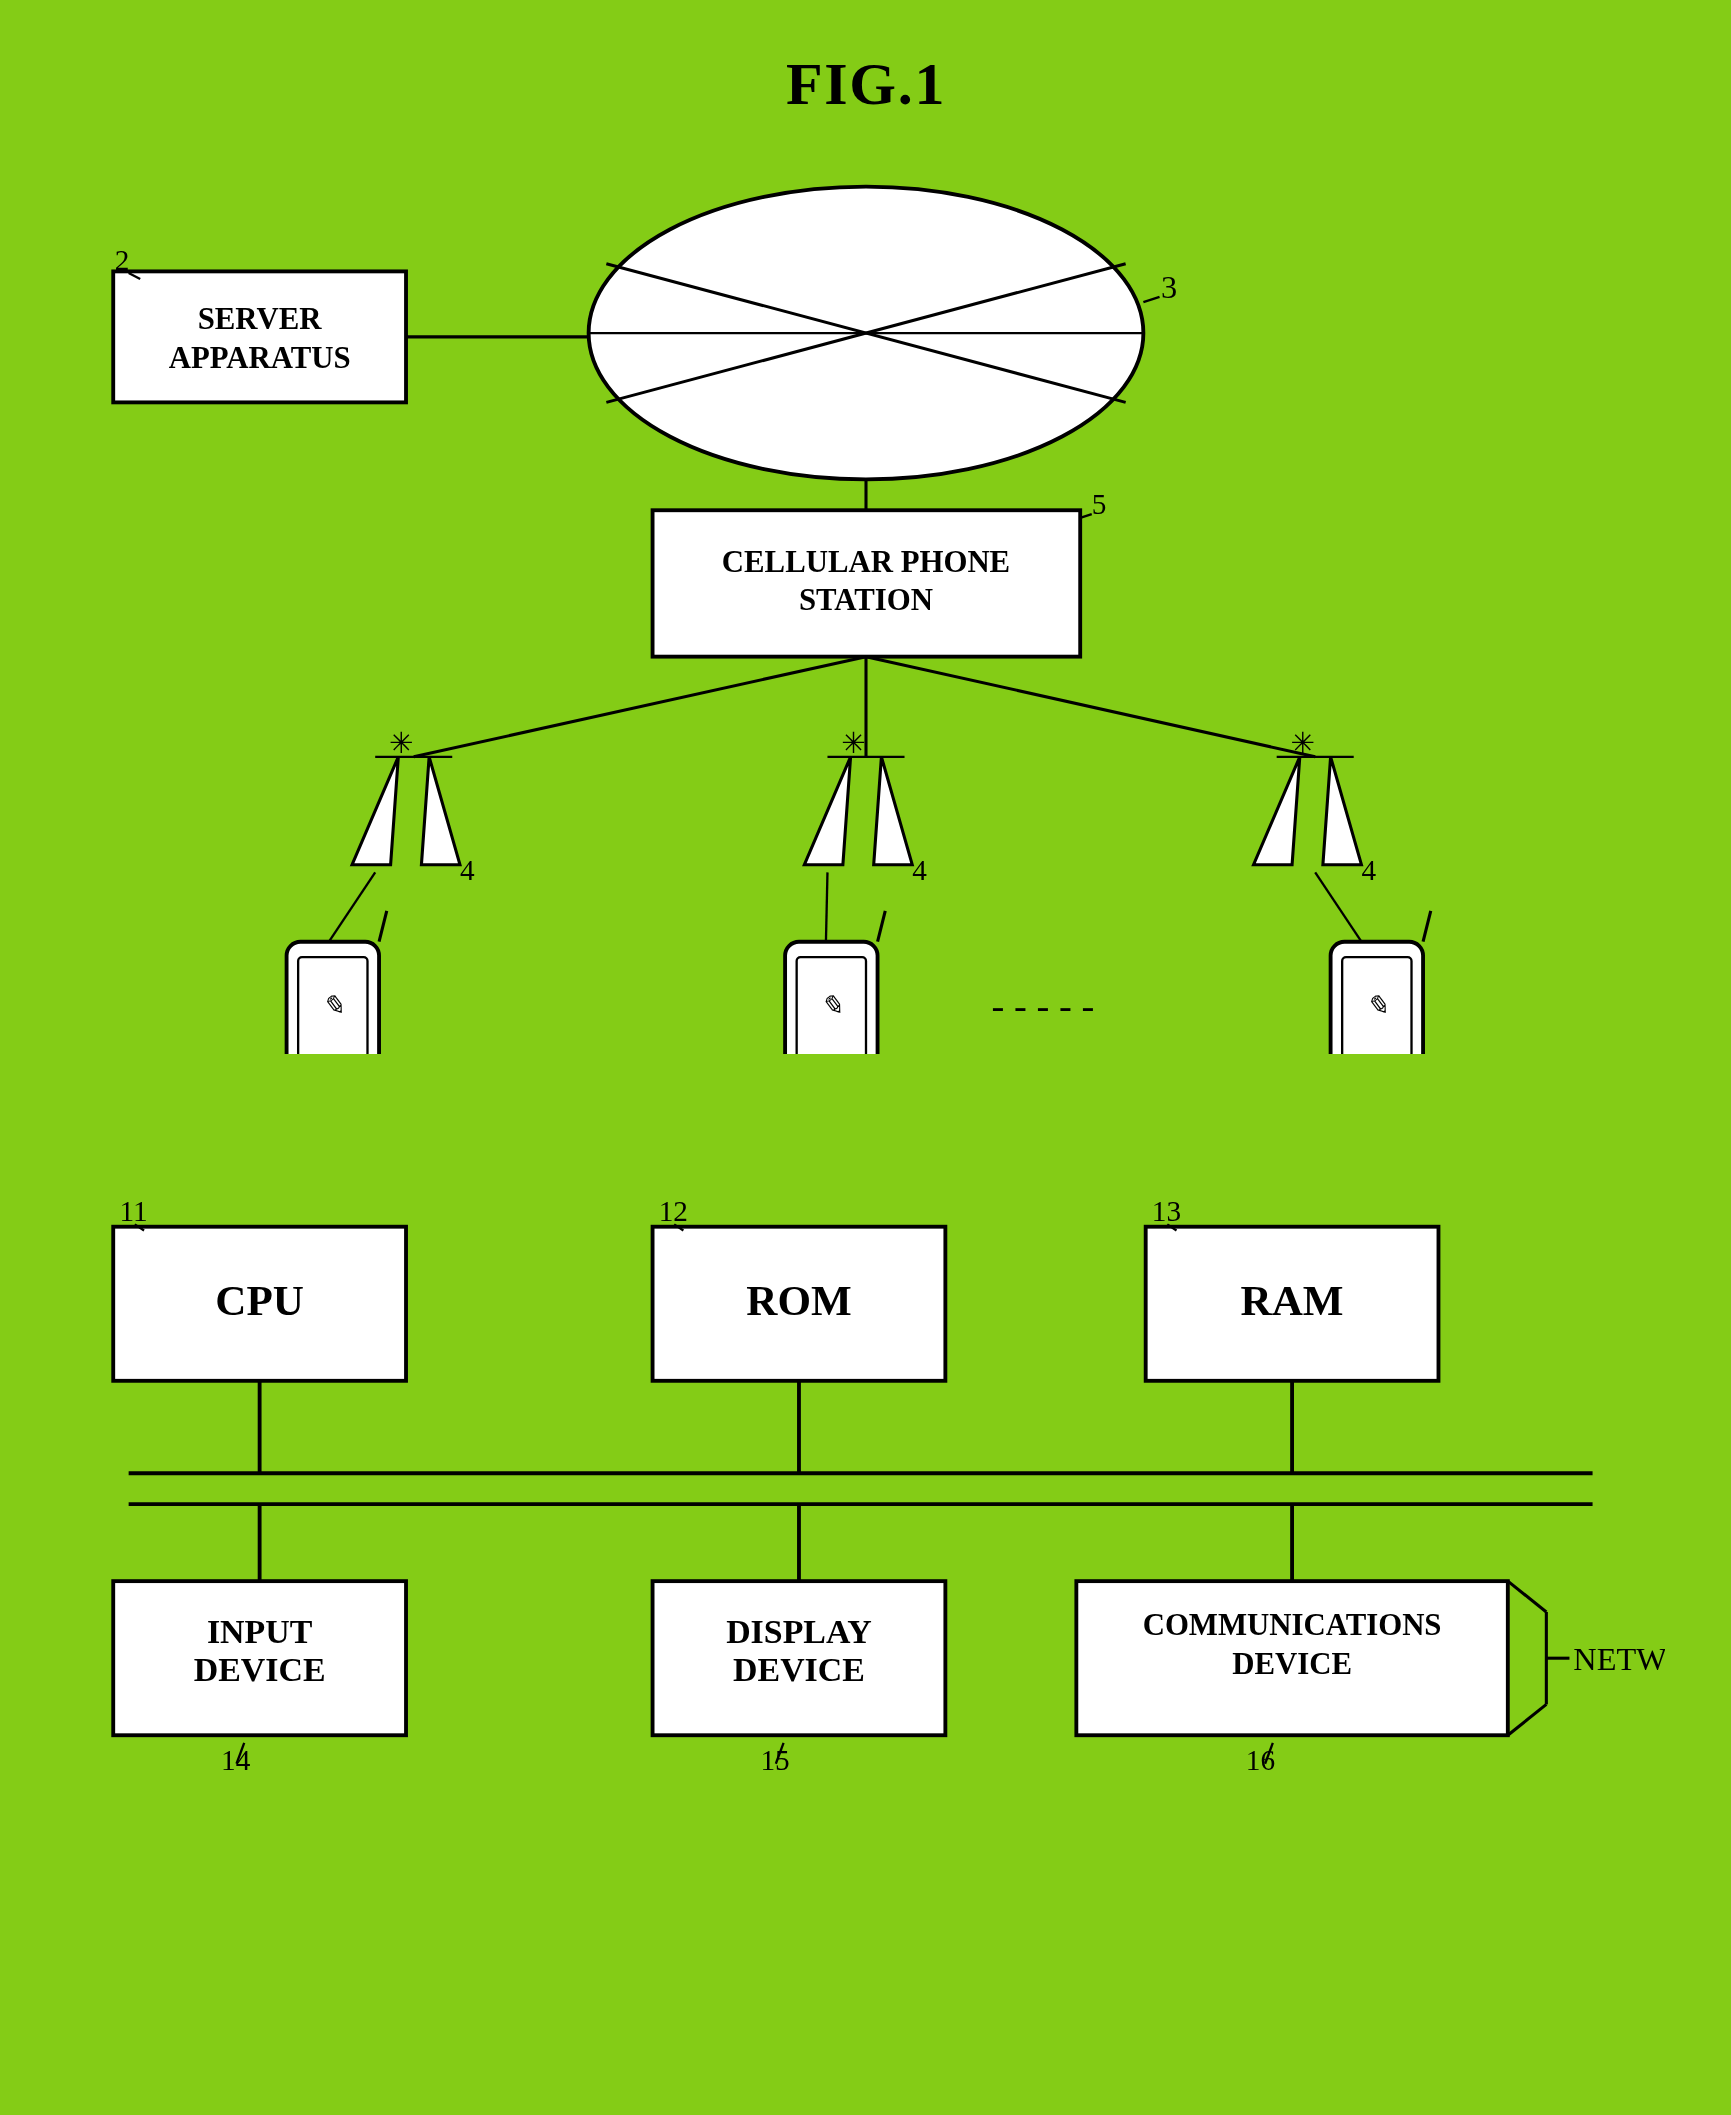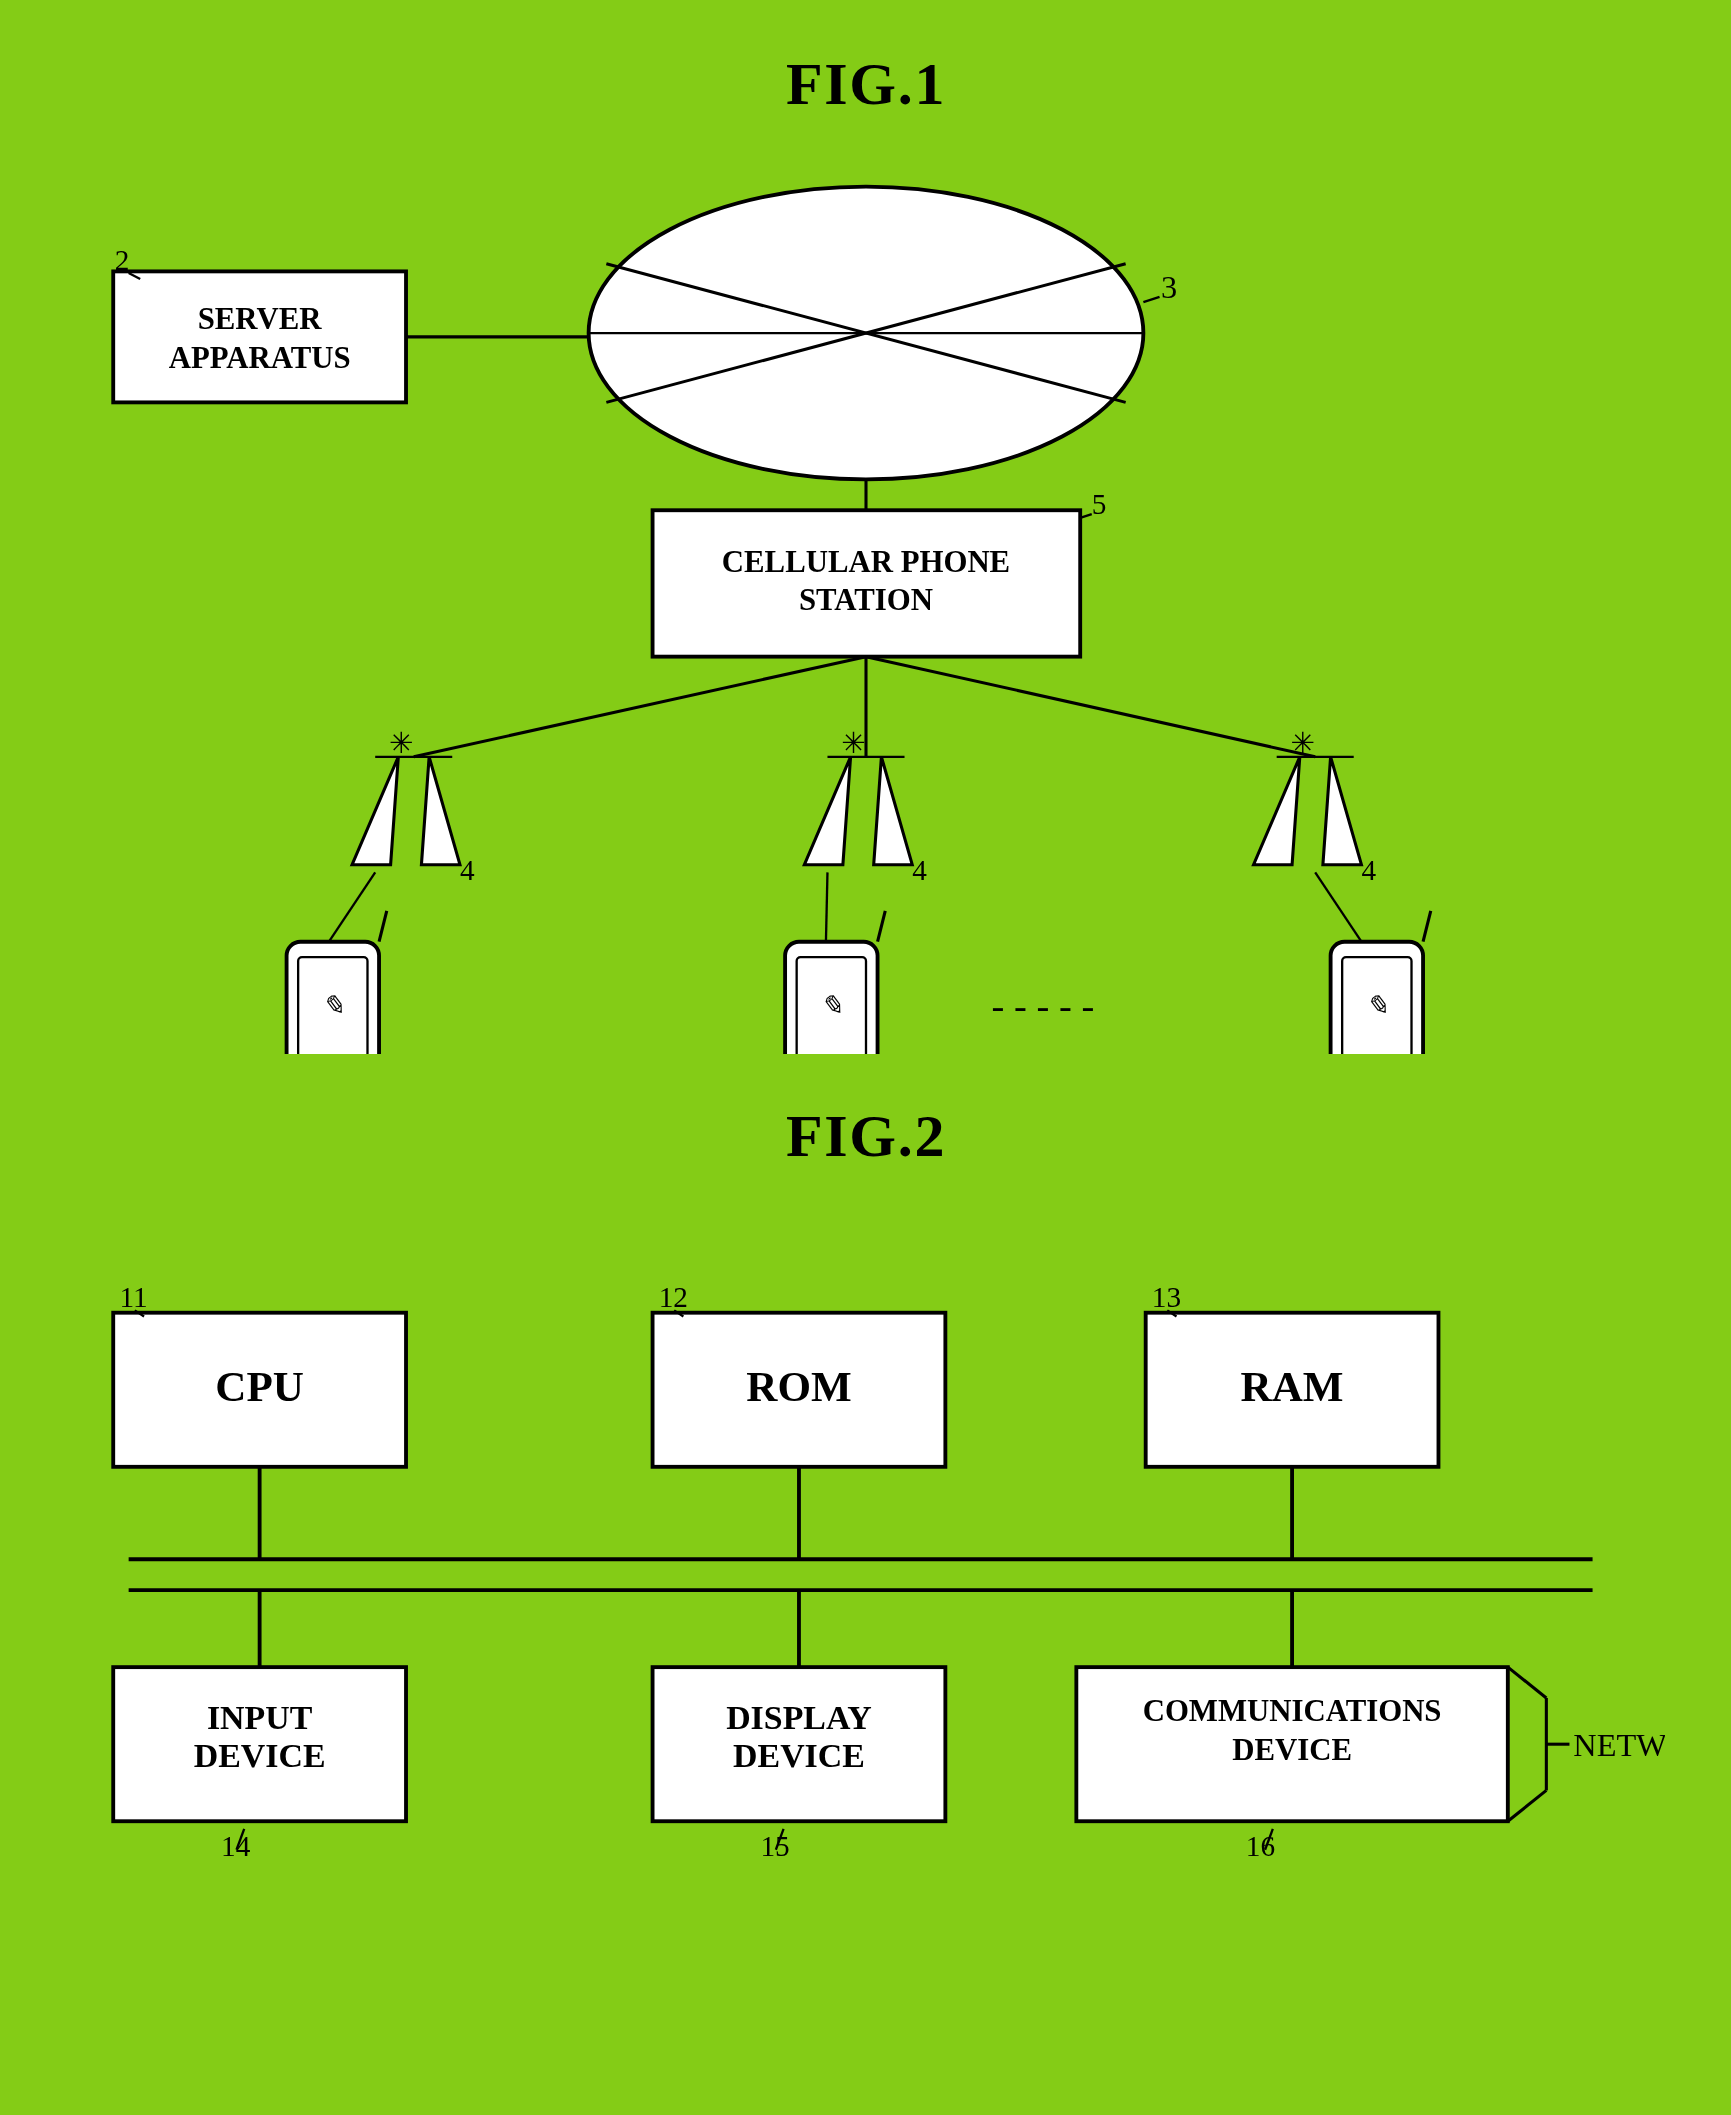--- a/index.html
+++ b/index.html
@@ -160,21 +160,20 @@
         <text x="1700" y="1095" font-size="36" font-family="Times New Roman" text-anchor="middle" font-style="italic">✎</text>
         <line x1="1760" y1="1000" x2="1770" y2="960" stroke="black" stroke-width="4"></line>
 
         <text x="1655" y="1240" font-size="38" font-family="Times New Roman">1-n</text>
 
       </svg>
     </div>
   </div>
 
   <div class="fig2-section">
-    <div class="fig-title">FIG.2</div>
     <div class="fig2-diagram">
       <svg class="diagram-svg" viewBox="0 0 2074 1000" xmlns="http://www.w3.org/2000/svg">
 
         <rect x="60" y="120" width="380" height="200" fill="white" stroke="black" stroke-width="5"></rect>
         <text x="250" y="235" font-size="56" font-family="Times New Roman" font-weight="bold" text-anchor="middle">CPU</text>
 
         <text x="68" y="112" font-size="38" font-family="Times New Roman">11</text>
         <line x1="88" y1="117" x2="100" y2="125" stroke="black" stroke-width="3"></line>
 
         <rect x="760" y="120" width="380" height="200" fill="white" stroke="black" stroke-width="5"></rect>

